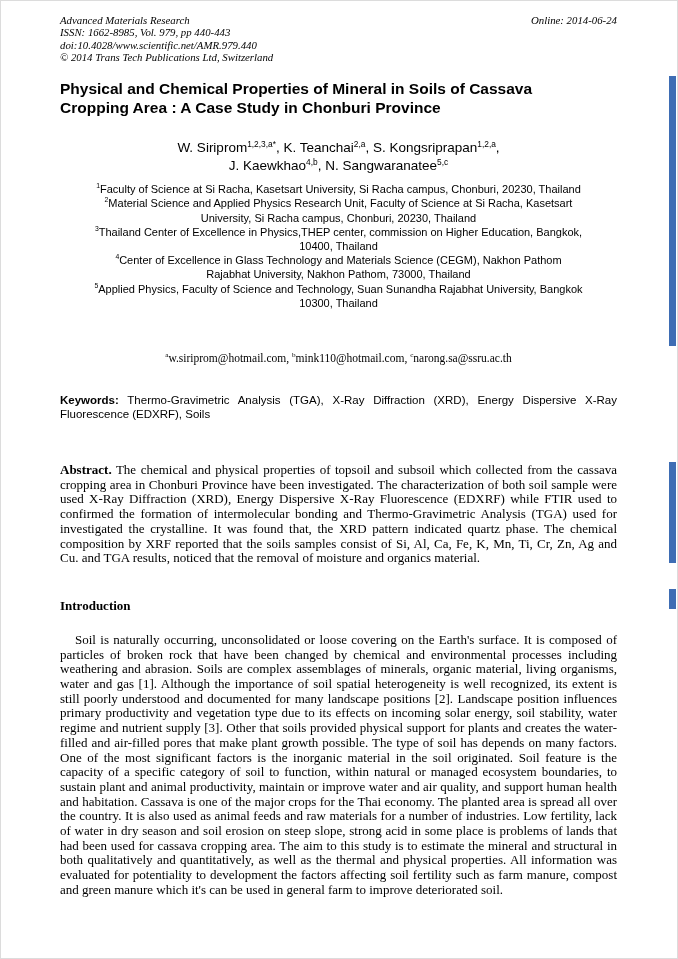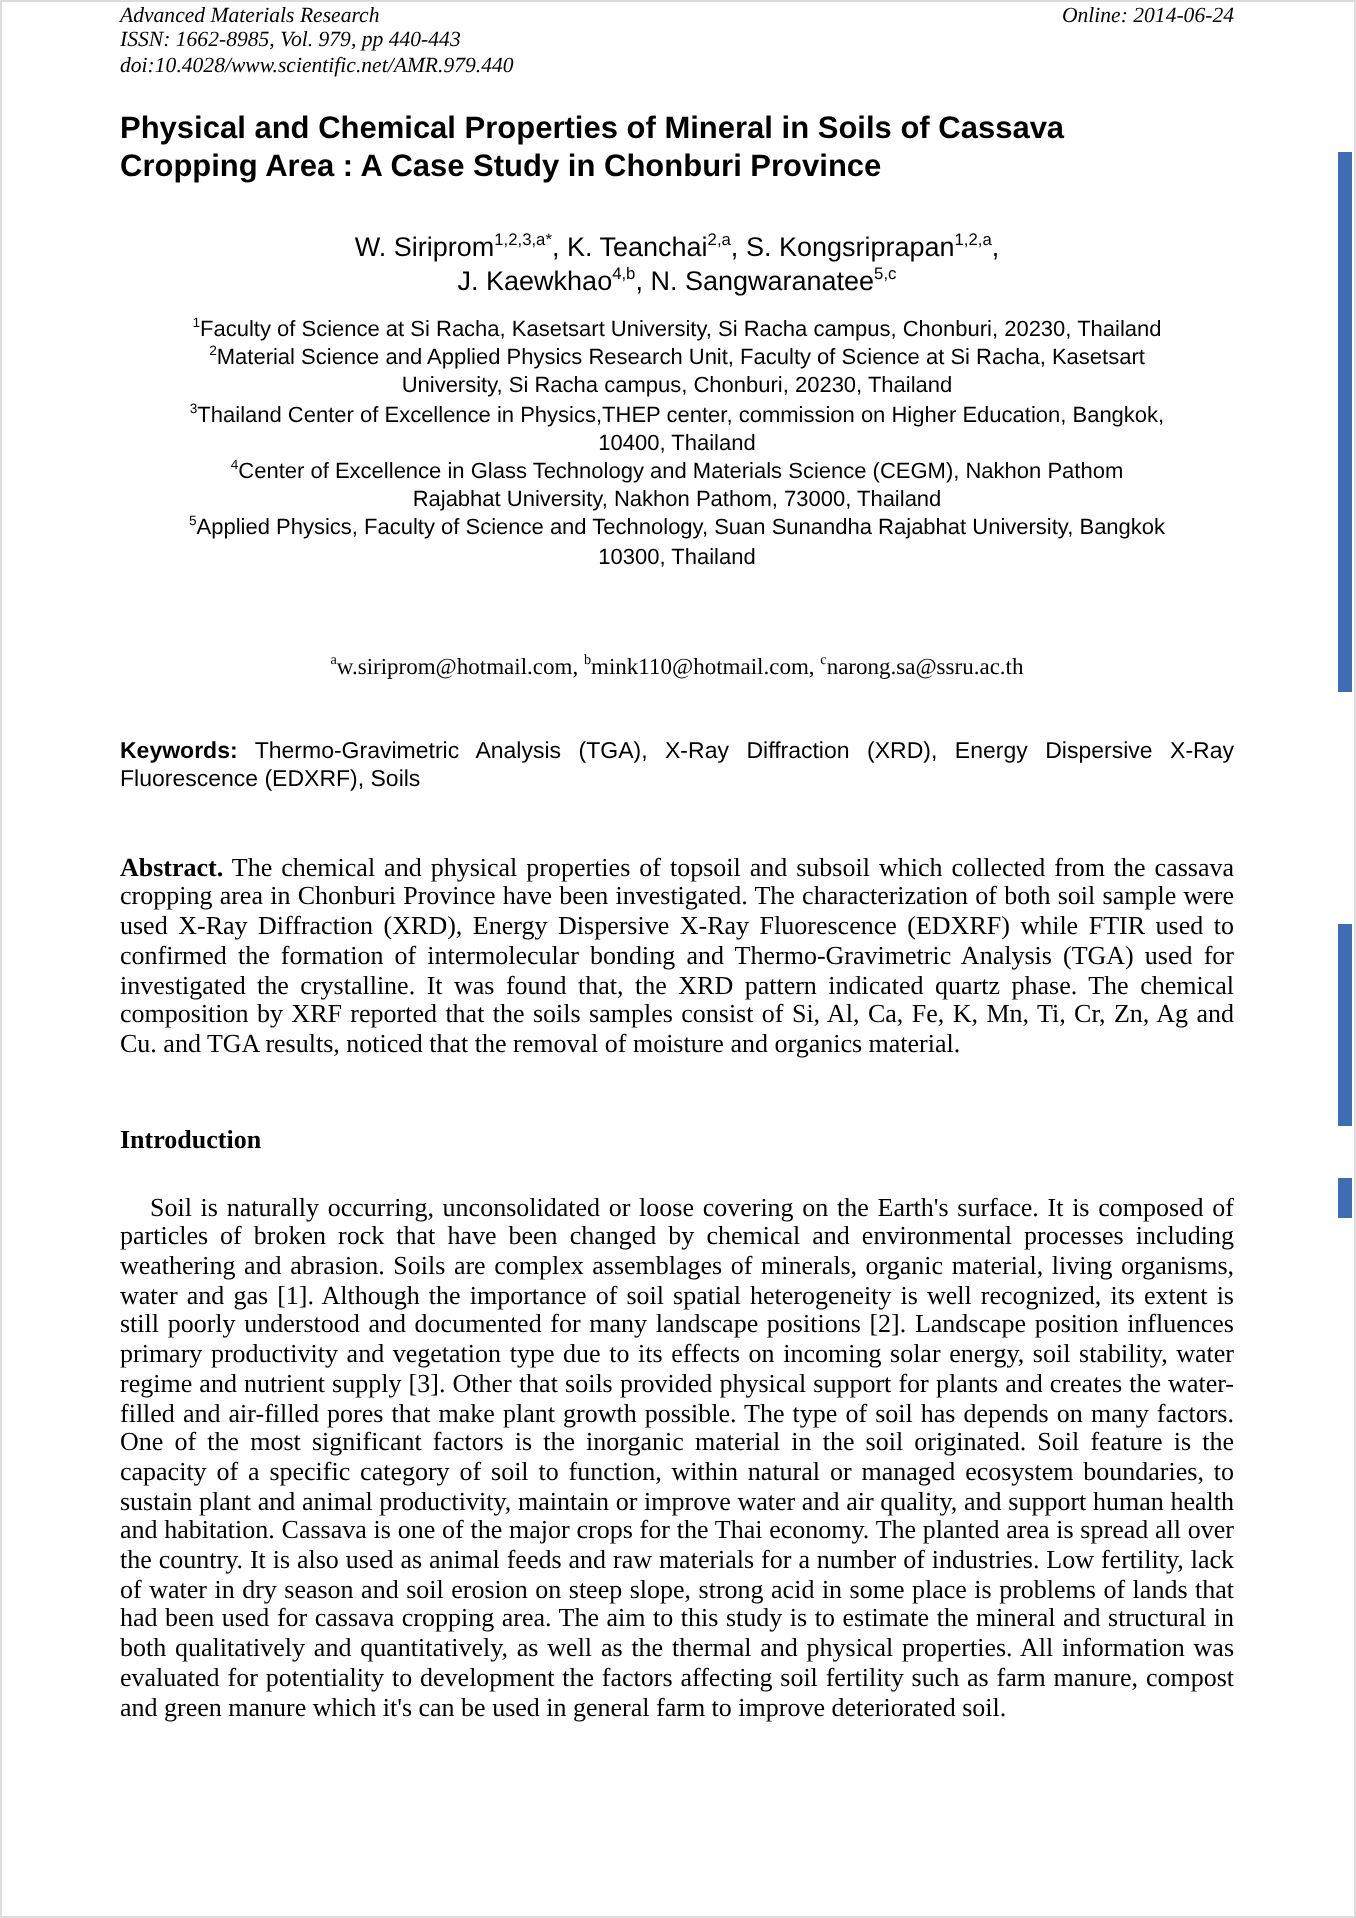--- a/index.html
+++ b/index.html
@@ -5,21 +5,21 @@
   html, body { margin: 0; padding: 0; }
   body {
     width: 678px; height: 959px;
     background: #ffffff;
     position: relative;
     overflow: hidden;
     color: #000;
     font-family: "Liberation Serif", serif;
     outline: 1px solid #dcdcdc; outline-offset: -1px;
   }
-  .page { padding: 2px 61px 0 60px; }
+  .page { padding: 14px 61px 0 60px; }
 
   .pdf-header {
     display: flex; justify-content: space-between; align-items: flex-start;
     font-style: italic; font-size: 10.8px; line-height: 12.3px;
   }
   .header-right { white-space: nowrap; }
 
   .title {
     margin-top: 16px; text-align: left;
     font-family: "Liberation Sans", sans-serif;
@@ -46,21 +46,21 @@
     font-size: 11.5px; line-height: 13px;
   }
 
   .keywords {
     margin-top: 28px; text-align: justify;
     font-family: "Liberation Sans", sans-serif;
     font-size: 11.5px; line-height: 14px;
   }
 
   .abstract {
-    margin-top: 30px; text-align: justify;
+    margin-top: 42px; text-align: justify;
     font-size: 13px; line-height: 14.7px;
   }
 
   .section-heading { margin-top: 32px; font-size: 13px; font-weight: 700; line-height: 15px; }
 
   .body-par {
     margin-top: 20px; text-align: justify;
     font-size: 13px; line-height: 14.7px; text-indent: 15px;
   }
 
@@ -70,20 +70,21 @@
 </head>
 <body>
 
 <div class="page">
 
   <div class="pdf-header">
     <div class="header-left">
       <div>Advanced Materials Research</div>
       <div>ISSN: 1662-8985, Vol. 979, pp 440-443</div>
       <div>doi:10.4028/www.scientific.net/AMR.979.440</div>
+      <div>© 2014 Trans Tech Publications Ltd, Switzerland</div>
     </div>
     <div class="header-right">Online: 2014-06-24</div>
   </div>
 
   <div class="title">
     <div>Physical and Chemical Properties of Mineral in Soils of Cassava</div>
     <div>Cropping Area : A Case Study in Chonburi Province</div>
   </div>
 
   <div class="authors">

